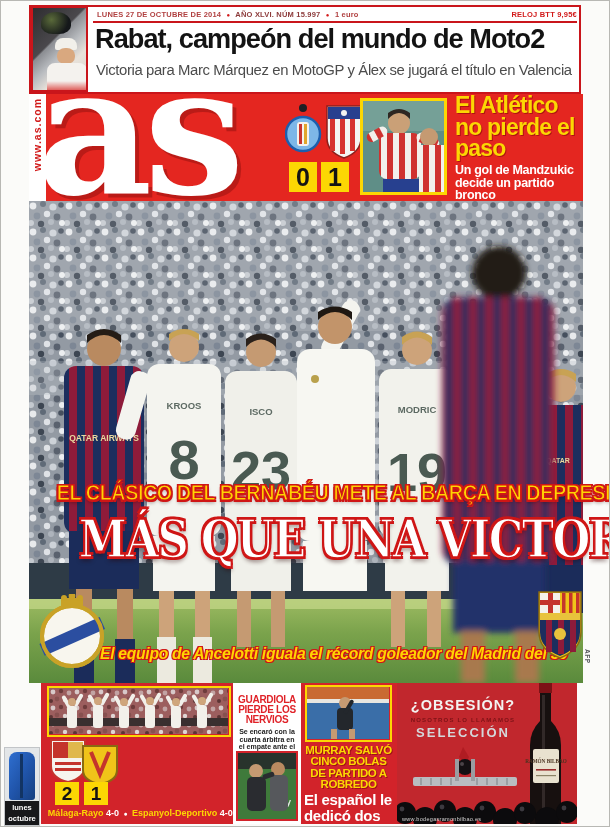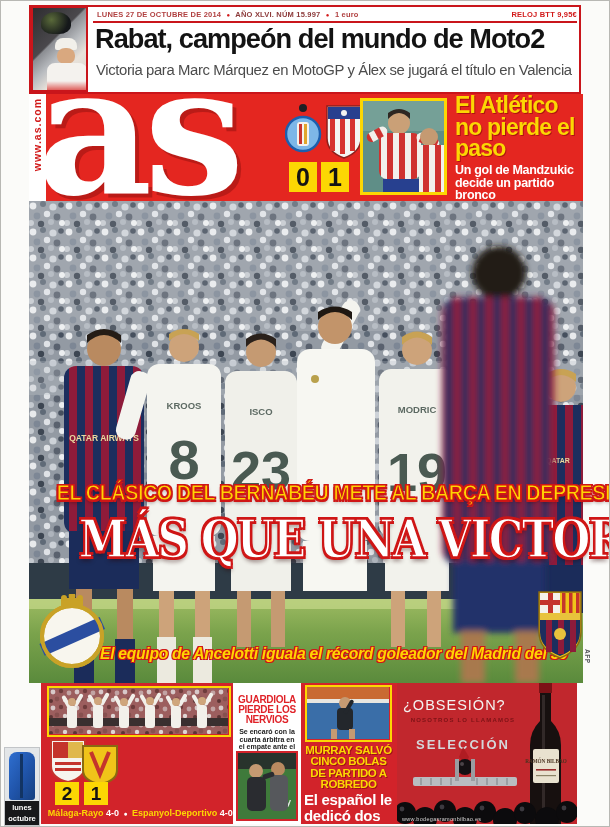--- a/index.html
+++ b/index.html
@@ -79,23 +79,23 @@
   .gua-headline{text-align:center;font-size:10px;line-height:1;font-weight:bold;color:#e02228;letter-spacing:-.3px;}
   .gua-sub{margin-top:3px;text-align:center;font-size:7px;line-height:1.1;font-weight:bold;color:#222;}
   .gua-photo{position:absolute;left:3px;top:68px;width:62px;height:70px;border:2px solid #d2232a;box-sizing:border-box;overflow:hidden;}
   .murray{position:absolute;left:262px;top:0;width:92px;height:141px;}
   .mur-photo{position:absolute;left:2px;top:2px;width:87px;height:57px;border:2.5px solid #fcd703;box-sizing:border-box;overflow:hidden;}
   .mur-headline{position:absolute;left:0;top:62px;width:91px;text-align:center;font-size:11.5px;line-height:.98;
      font-weight:bold;color:#fcd703;letter-spacing:-.4px;text-shadow:1px 1px 0 rgba(110,0,0,.5);}
   .mur-sub{position:absolute;left:1px;top:109px;width:89px;text-align:left;font-size:15px;line-height:1.05;
      font-weight:bold;color:#fff;letter-spacing:-.3px;}
   .ad{position:absolute;left:356px;top:0;width:180px;height:141px;background:#c1272d;overflow:hidden;}
-  .ad-q{position:absolute;left:6px;top:14px;width:120px;font-size:14.5px;font-weight:normal;color:#f3f3f1;letter-spacing:1px;}
+  .ad-q{position:absolute;left:6px;top:14px;width:120px;text-align:center;font-size:14.5px;font-weight:bold;color:#f3f3f1;letter-spacing:1px;}
   .ad-mid{position:absolute;left:6px;top:34px;width:120px;text-align:center;font-size:6px;font-weight:bold;color:#7d1216;letter-spacing:1.2px;}
-  .ad-big{position:absolute;left:6px;top:42px;width:120px;text-align:center;font-size:13px;font-weight:bold;color:#d4d7da;letter-spacing:2px;margin-top:12px;}
+  .ad-big{position:absolute;left:6px;top:42px;width:120px;text-align:center;font-size:13px;font-weight:bold;color:#d4d7da;letter-spacing:2px;}
   .ad-url{position:absolute;left:5px;bottom:2px;font-size:5.5px;color:#efefef;opacity:.85;letter-spacing:.3px;}
   .promo-left{left:3px;top:746px;width:36px;height:79px;background:#e3e6e8;border:1px solid #c2c5c8;box-sizing:border-box;overflow:hidden;}
   .promo-label{position:absolute;left:0;bottom:0;width:100%;height:24px;background:#17181a;color:#fff;
      font-size:7.5px;font-weight:bold;text-align:center;line-height:1.4;padding-top:2px;box-sizing:border-box;}
   .jacket{position:absolute;left:4px;top:4px;width:26px;height:48px;border-radius:8px 8px 3px 3px;
      background:linear-gradient(120deg,#2f6fd0 0%,#1f53a8 55%,#16407f 100%);}
   .jacket:after{content:"";position:absolute;left:11px;top:2px;width:3px;height:44px;background:#123463;}
 </style>
 </head>
 <body>

